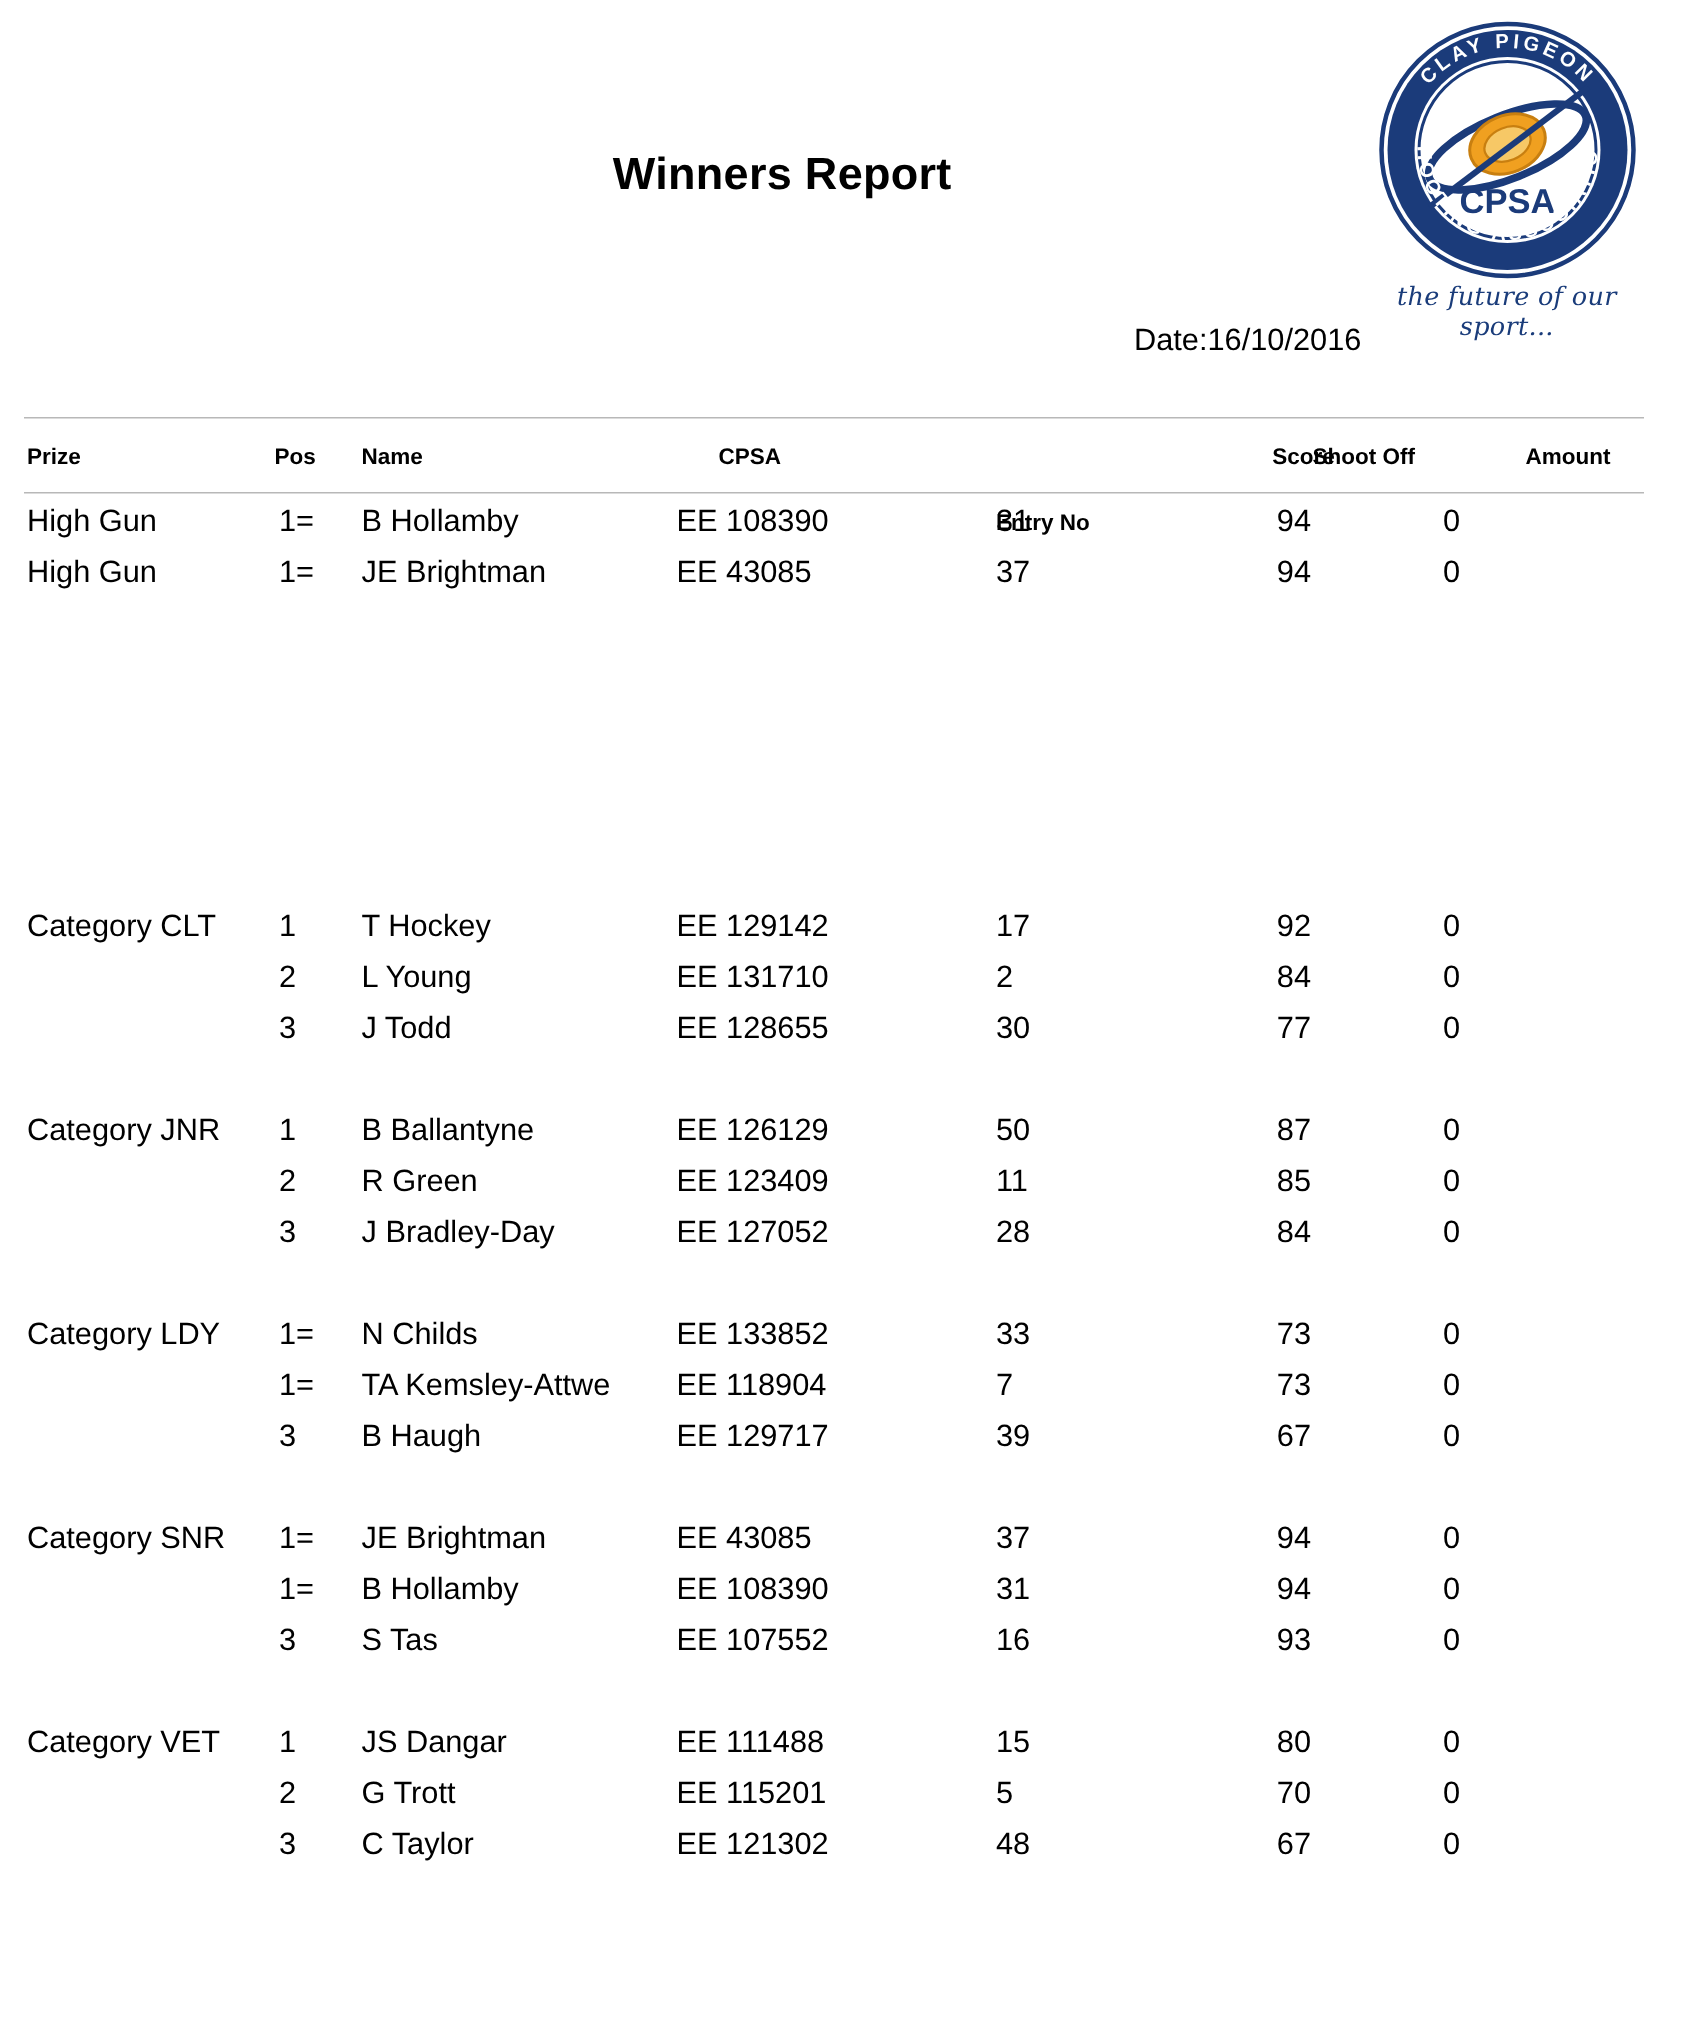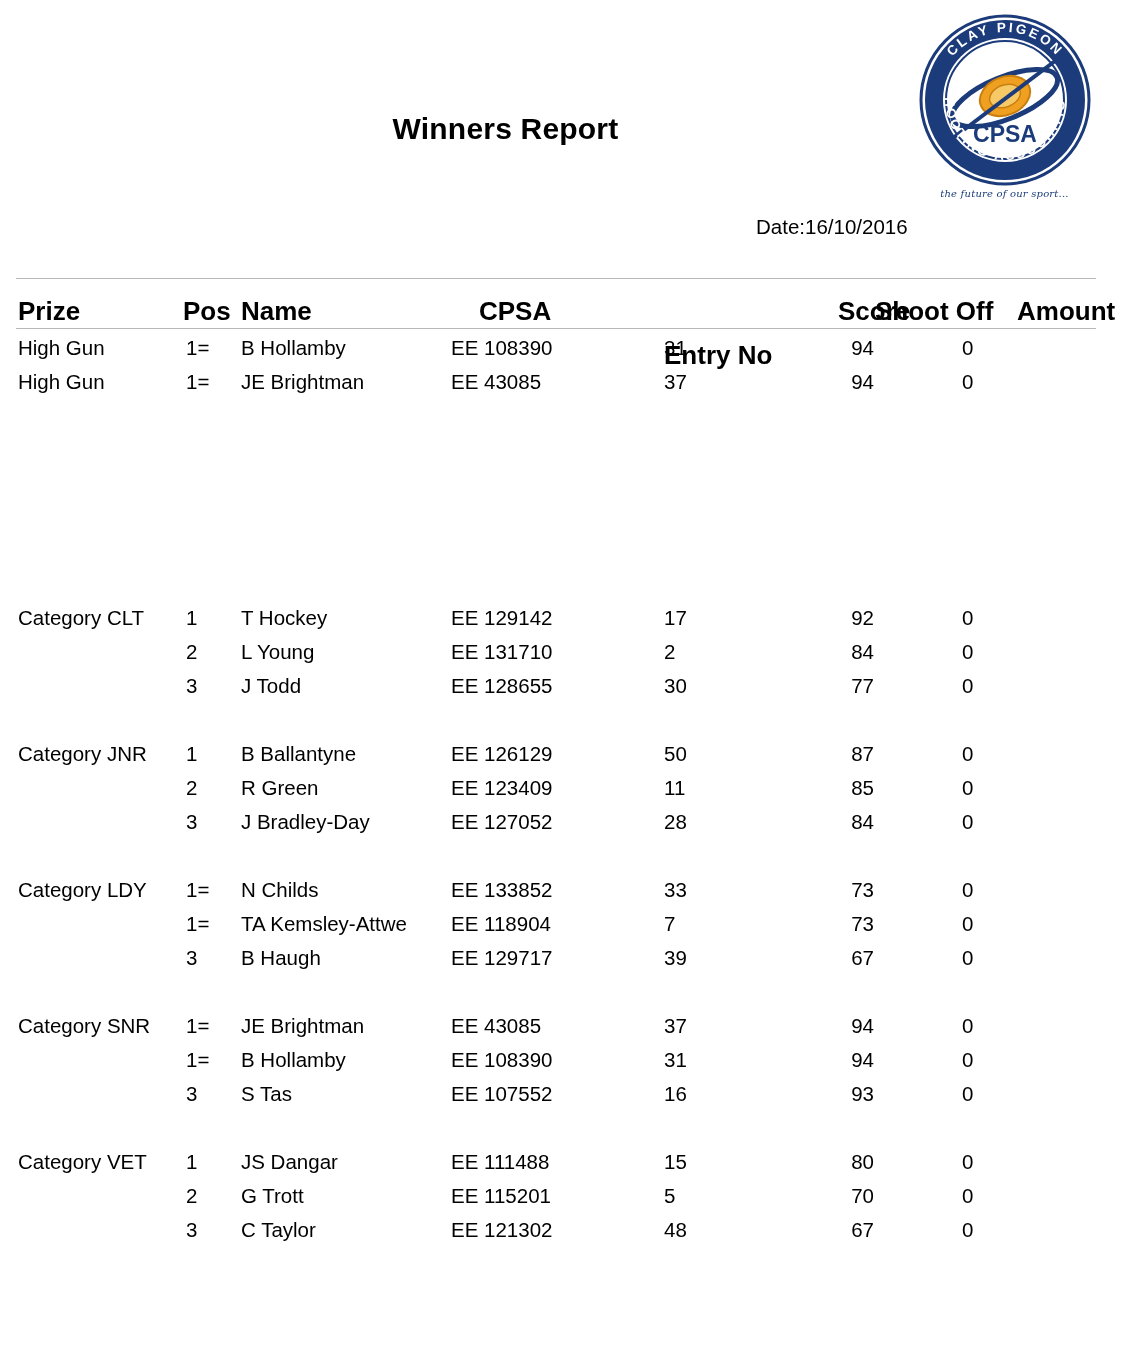--- a/index.html
+++ b/index.html
@@ -33,36 +33,37 @@
   }
   .logo-badge {
     position: relative;
     width: 172px;
     height: 172px;
     margin: 0 auto;
   }
   .logo-tagline {
     font-family: "DejaVu Serif", serif;
     font-style: italic;
-    font-size: 10px;
+    font-size: 17px;
     color: #1a3c7a;
     margin-top: 2px;
     letter-spacing: 0.2px;
   }
 
   
   .report-title {
     position: absolute;
-    top: 112px;
+    top: 100px;
     left: 0;
     width: 1027px;
     text-align: center;
     font-size: 30px;
     font-weight: bold;
     letter-spacing: 0.2px;
+    padding-left: 16px;
   }
   
   .report-title span { display: inline-block; transform: translateX(-8px); }
 
   
   .meta {
     position: absolute;
     top: 210px;
     left: 30px;
     width: 1074px;
@@ -94,21 +95,21 @@
     font-size: 20.5px;
     white-space: nowrap;
   }
   .head-row {
     position: absolute;
     top: 296px;
     left: 0;
     width: 1131px;
     height: 30px;
     font-weight: bold;
-    font-size: 26px;
+    font-size: 15px;
   }
   .c {
     position: absolute;
     top: 0;
   }
   .c-prize   { left: 18px; }
   .c-pos     { left: 183px; }
   .c-name    { left: 241px; }
   .c-cpsa    { left: 479px; }
   .c-entry   { left: 664px; margin-top: 44px; }

